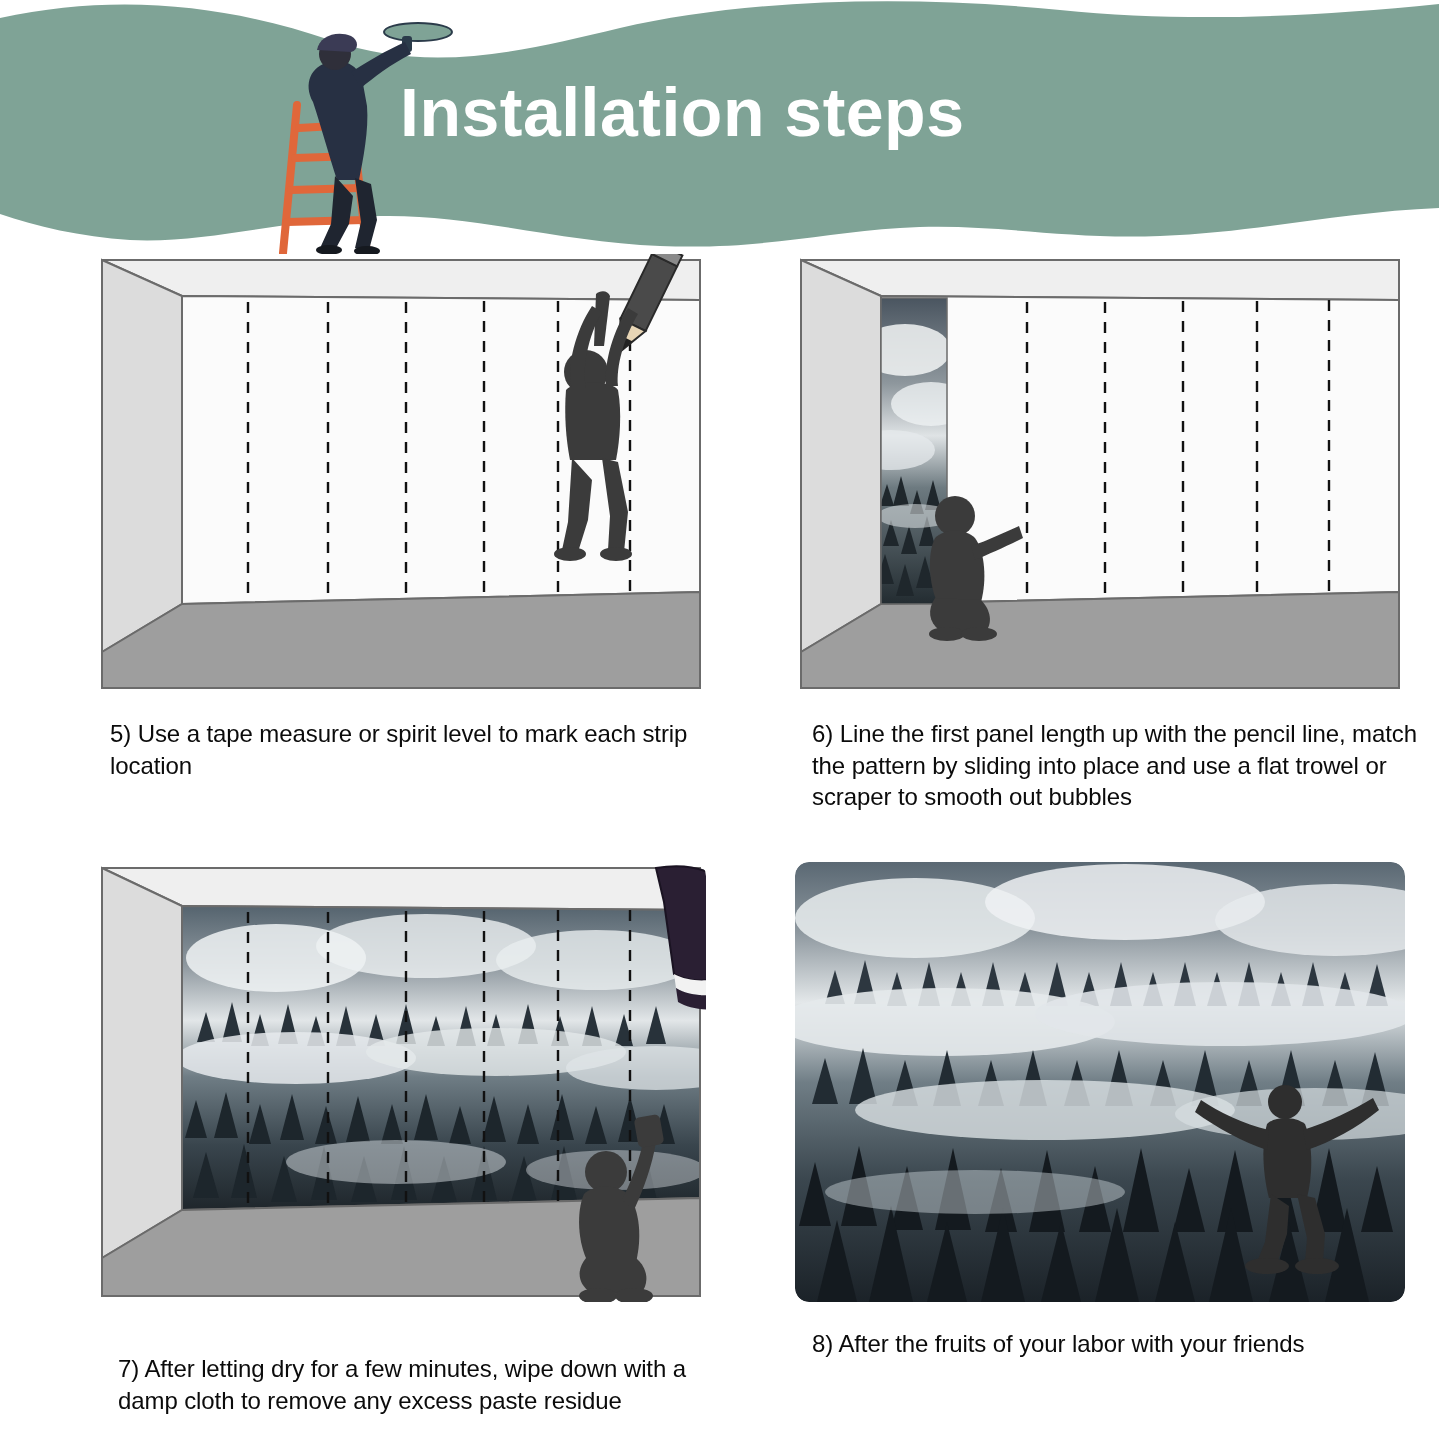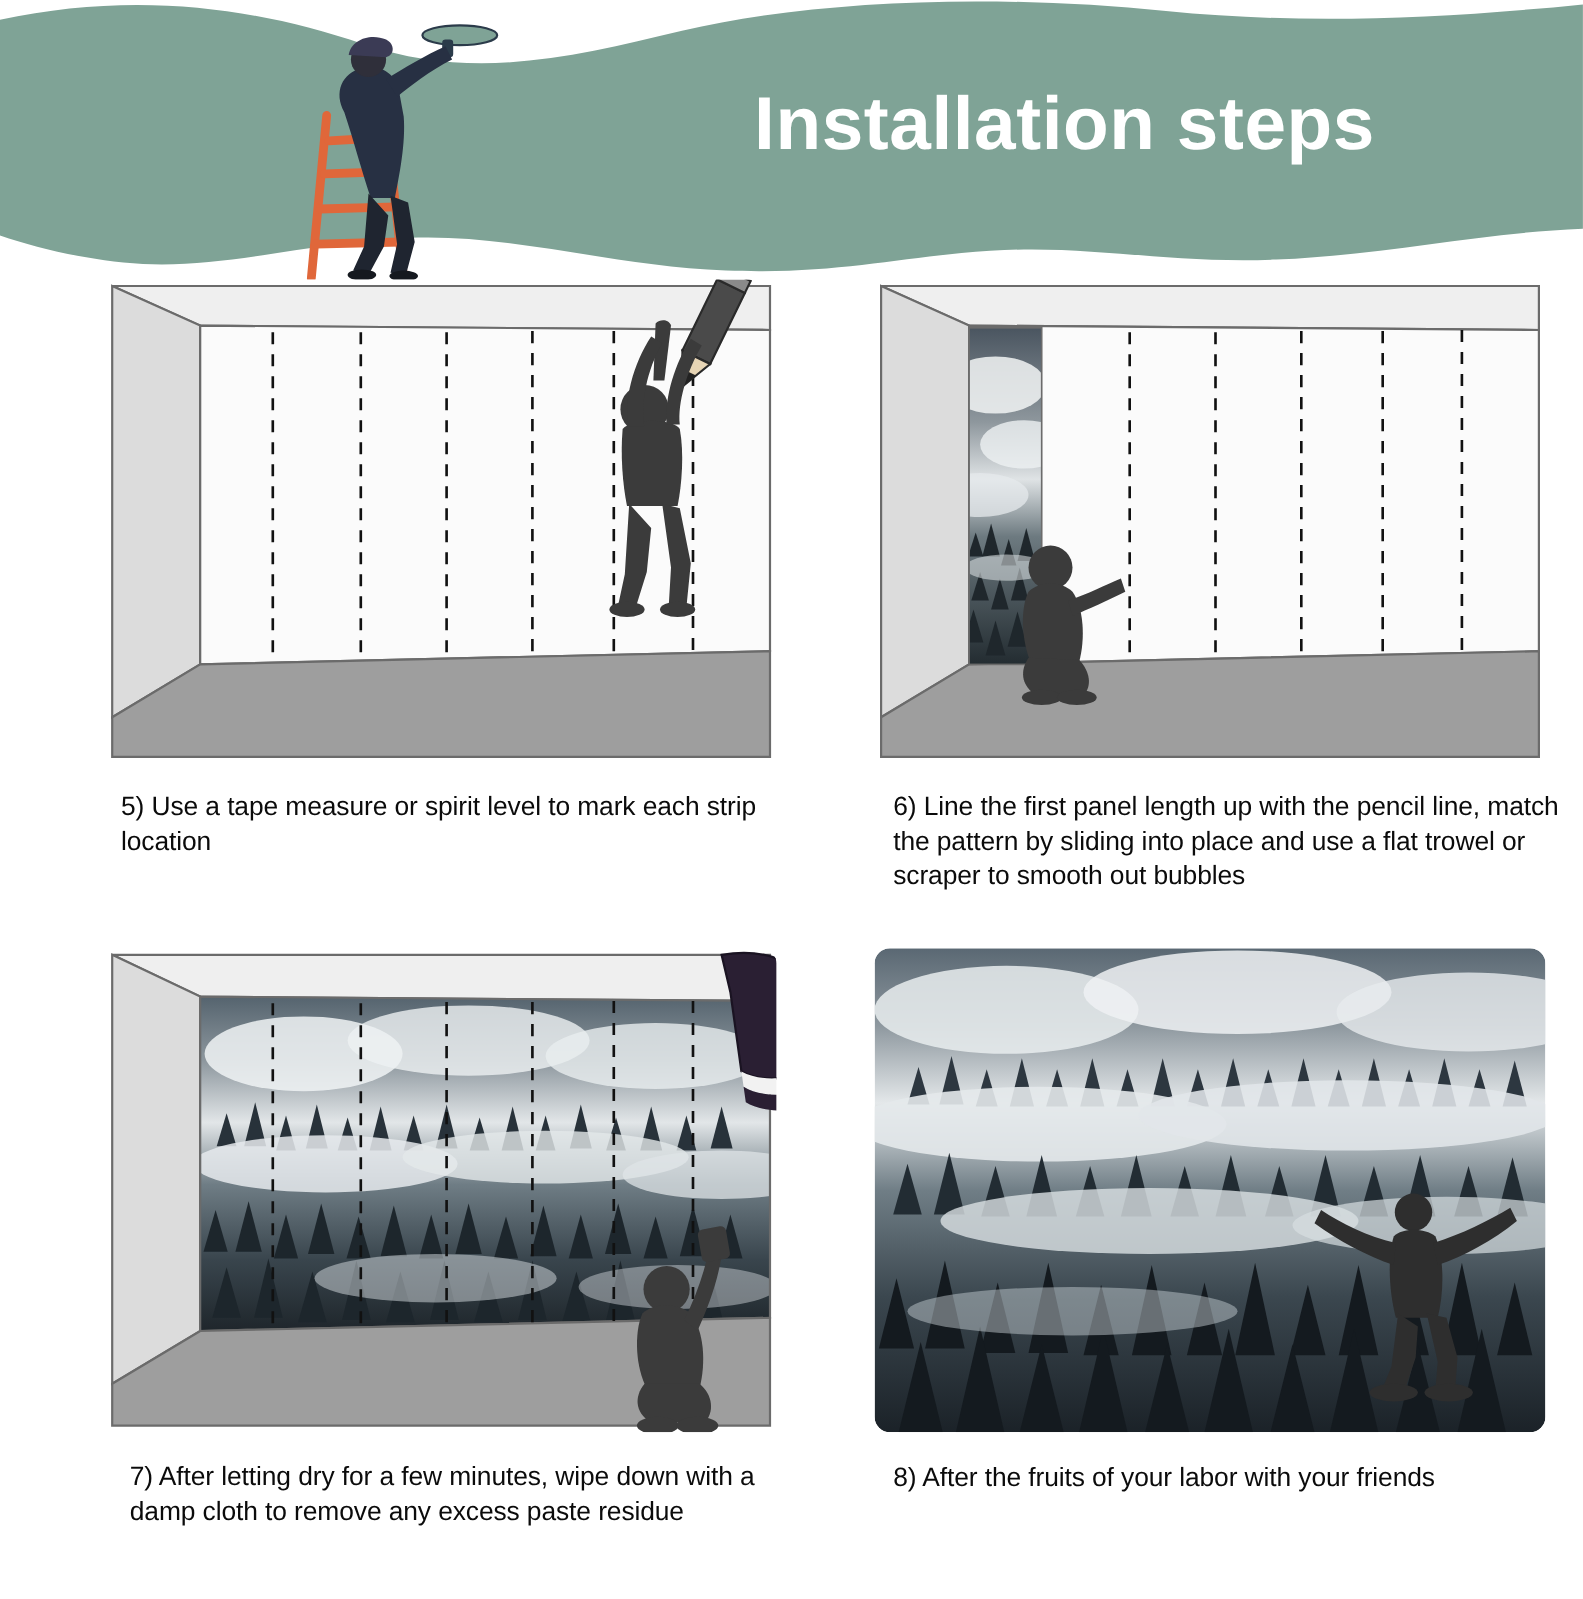--- a/index.html
+++ b/index.html
@@ -13,21 +13,21 @@
   
   .header{
     position:absolute;left:0;top:0;width:1439px;height:250px;
   }
   .header-blob{
     position:absolute;left:0;top:0;width:1439px;height:250px;
   }
   .header-title{
     position:absolute;
     left:400px;top:78px;width:850px;
-    text-align:right;
+    text-align:left;
     color:#ffffff;
     font-size:68px;
     font-weight:bold;
     letter-spacing:0.5px;
     line-height:1;
   }
   .painter{
     position:absolute;left:255px;top:10px;width:230px;height:245px;
   }
   
@@ -335,21 +335,21 @@
             <path d="M526 338 C536 318 544 296 548 276 L560 280 C556 304 548 326 538 348 Z"></path>
             <rect x="540" y="254" width="26" height="30" rx="5" transform="rotate(-10 553 269)"></rect>
             <path d="M490 396 C480 408 482 422 494 430 L544 432 C554 422 552 406 540 396 Z"></path>
             <ellipse cx="502" cy="434" rx="19" ry="8"></ellipse>
             <ellipse cx="538" cy="434" rx="19" ry="8"></ellipse>
           </g>
         </g>
       </svg>
     </div>
   </div>
-  <div class="caption" style="position:absolute;left:118px;top:1077px;width:600px;">
+  <div class="caption" style="position:absolute;left:118px;top:1103px;width:600px;">
     <span class="num">7)</span>
     <span>After letting dry for a few minutes, wipe down with a damp cloth to remove any excess paste residue</span>
   </div>
 
   <div class="cell" style="left:795px;top:612px;width:610px;height:440px;">
     <div class="cell-img" style="width:610px;height:440px;">
       <svg class="room" viewBox="0 0 610 440" preserveAspectRatio="none">
         <defs>
           <clipPath id="clip8">
               <rect x="0" y="0" width="610" height="440" rx="14"></rect>

